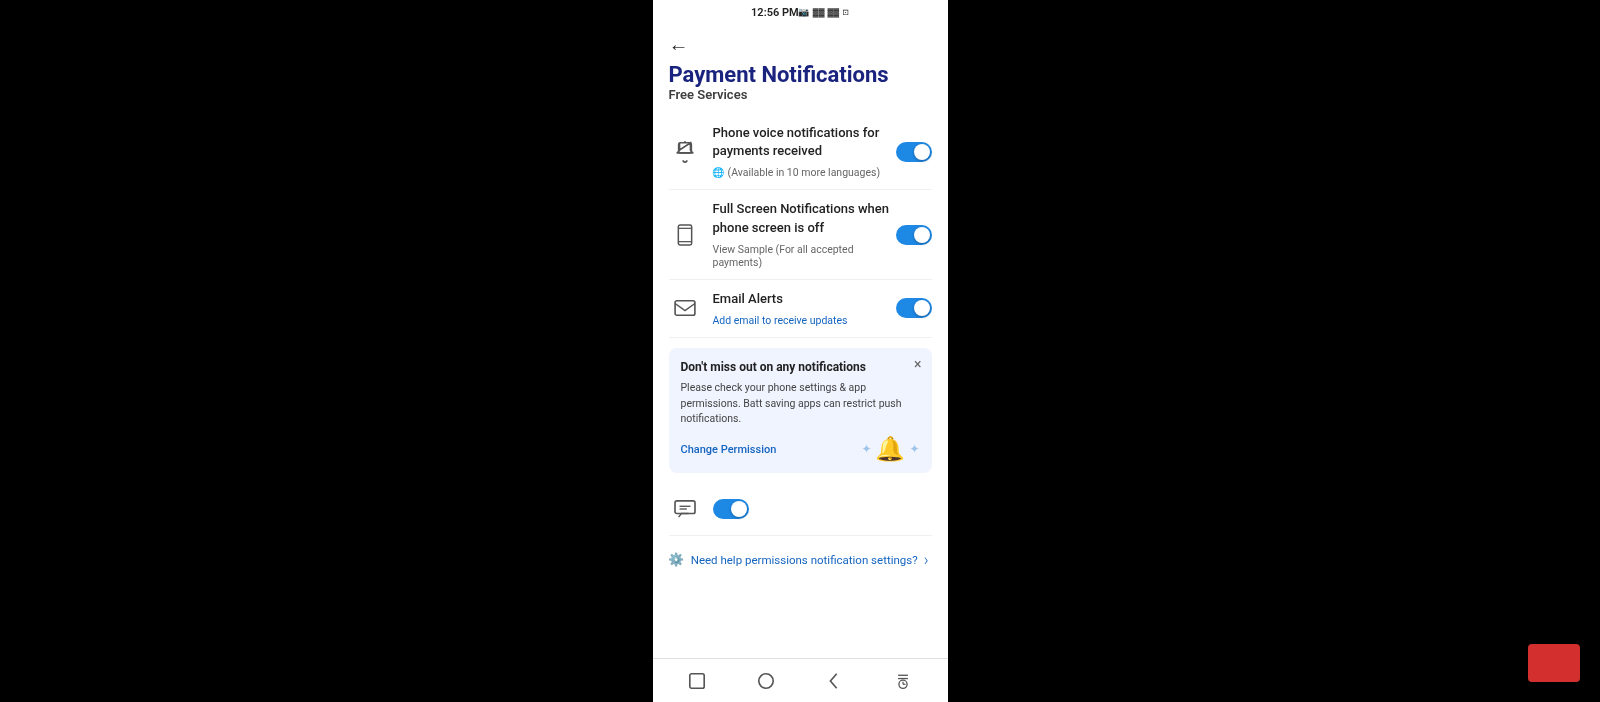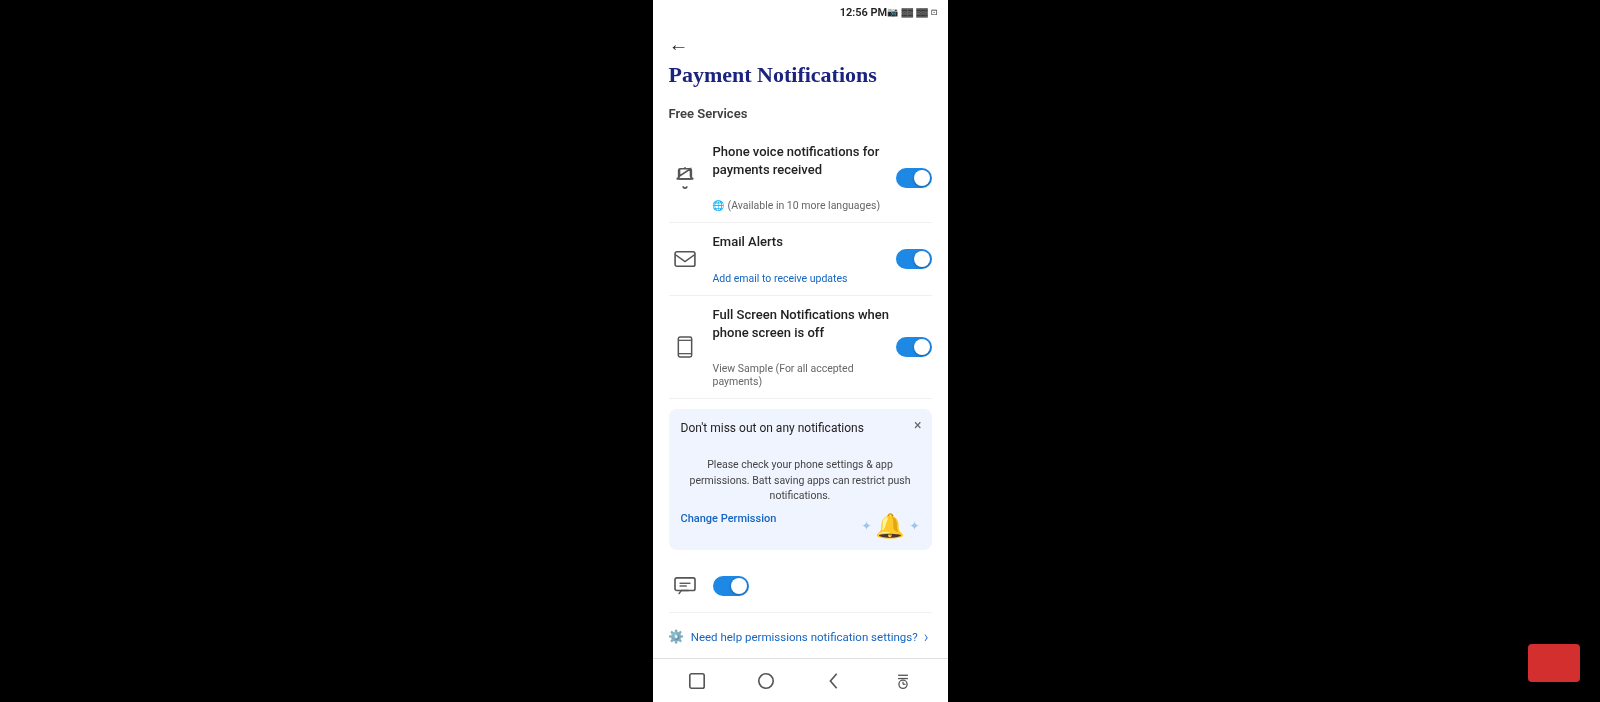--- a/index.html
+++ b/index.html
@@ -22,21 +22,21 @@
       flex-direction: column;
       position: relative;
       overflow: hidden;
     }
 
     
     .status-bar {
       background: #fff;
       padding: 4px 10px 2px 10px;
       display: flex;
-      justify-content: flex-end;
+      justify-content: center;
       align-items: center;
       height: 22px;
     }
     .status-time {
       font-size: 11px;
       font-weight: 600;
       color: #222;
     }
     .status-icons {
       display: flex;
@@ -62,23 +62,21 @@
       font-size: 20px;
       color: #333;
       cursor: pointer;
     }
 
     
     .page-title {
       font-size: 22px;
       font-weight: 700;
       color: #1a237e;
-      margin-bottom: 18px;
       margin-top: 2px;
-      font-family: Liberation Serif, serif;
     }
 
     
     .section-header {
       font-size: 13px;
       font-weight: 600;
       color: #404040;
       margin-bottom: 12px;
     }
 
@@ -105,21 +103,21 @@
     }
     .notif-title {
       font-size: 13px;
       font-weight: 500;
       color: #222;
       line-height: 1.4;
     }
     .notif-sub {
       font-size: 10.5px;
       color: #1565c0;
-      margin-top: 20px;
+      margin-top: 6px;
     }
     .notif-sub span {
       color: #666;
     }
 
     
     .toggle {
       width: 36px;
       height: 20px;
       border-radius: 10px;
@@ -151,35 +149,34 @@
     .banner-close {
       position: absolute;
       top: 8px;
       right: 10px;
       font-size: 14px;
       color: #666;
       cursor: pointer;
     }
     .banner-title {
       font-size: 12px;
-      font-weight: 400;
+      font-weight: 700;
       color: #222;
-      margin-bottom: 22px;
+      margin-bottom: 6px;
       padding-right: 16px;
     }
     .banner-body {
       font-size: 10.5px;
       color: #444;
       line-height: 1.5;
       margin-bottom: 8px;
-      text-align: center;
     }
     .banner-footer {
       display: flex;
-      align-items: flex-start;
+      align-items: center;
       justify-content: space-between;
     }
     .banner-link {
       font-size: 11px;
       color: #1565c0;
       font-weight: 500;
       cursor: pointer;
     }
     .bell-container {
       display: flex;
@@ -276,47 +273,47 @@
         <div class="notif-sub">
           <span style="color:#1565c0;font-size:10px;">🌐</span>
           <span>(Available in 10 more languages)</span>
         </div>
       </div>
       <div class="toggle"></div>
     </div>
 
     <div class="notif-item">
       <div class="notif-icon">
-        <svg width="22" height="18" viewBox="0 0 24 20" fill="none" stroke="#555" stroke-width="1.8">
-          <rect x="1" y="2" width="22" height="16" rx="2" fill="none" stroke="#555" stroke-width="1.8"></rect>
-          <path d="M1 5 L12 13 L23 5" stroke="#555" stroke-width="1.6" fill="none"></path>
-        </svg>
-      </div>
-      <div class="notif-text">
-        <div class="notif-title">Email Alerts</div>
-        <div class="notif-sub">
-          <span style="color:#1565c0;">Add email to receive updates</span>
-        </div>
-      </div>
-      <div class="toggle"></div>
-    </div>
-
-    <div class="notif-item">
-      <div class="notif-icon">
         <svg width="20" height="22" viewBox="0 0 24 26" fill="none" stroke="#555" stroke-width="1.8">
           <rect x="4" y="1" width="16" height="24" rx="2" stroke="#555" stroke-width="1.8" fill="none"></rect>
           <line x1="4" y1="5" x2="20" y2="5" stroke="#555" stroke-width="1.5"></line>
           <line x1="4" y1="21" x2="20" y2="21" stroke="#555" stroke-width="1.5"></line>
         </svg>
       </div>
       <div class="notif-text">
         <div class="notif-title">Full Screen Notifications when phone screen is off</div>
         <div class="notif-sub">
           <span>View Sample</span>
           <span style="color:#666;">(For all accepted payments)</span>
+        </div>
+      </div>
+      <div class="toggle"></div>
+    </div>
+
+    <div class="notif-item">
+      <div class="notif-icon">
+        <svg width="22" height="18" viewBox="0 0 24 20" fill="none" stroke="#555" stroke-width="1.8">
+          <rect x="1" y="2" width="22" height="16" rx="2" fill="none" stroke="#555" stroke-width="1.8"></rect>
+          <path d="M1 5 L12 13 L23 5" stroke="#555" stroke-width="1.6" fill="none"></path>
+        </svg>
+      </div>
+      <div class="notif-text">
+        <div class="notif-title">Email Alerts</div>
+        <div class="notif-sub">
+          <span style="color:#1565c0;">Add email to receive updates</span>
         </div>
       </div>
       <div class="toggle"></div>
     </div>
 
     <div class="notif-banner">
       <div class="banner-close">×</div>
       <div class="banner-title">Don't miss out on any notifications</div>
       <div class="banner-body">Please check your phone settings &amp; app permissions. Batt saving apps can restrict push notifications.</div>
       <div class="banner-footer">

